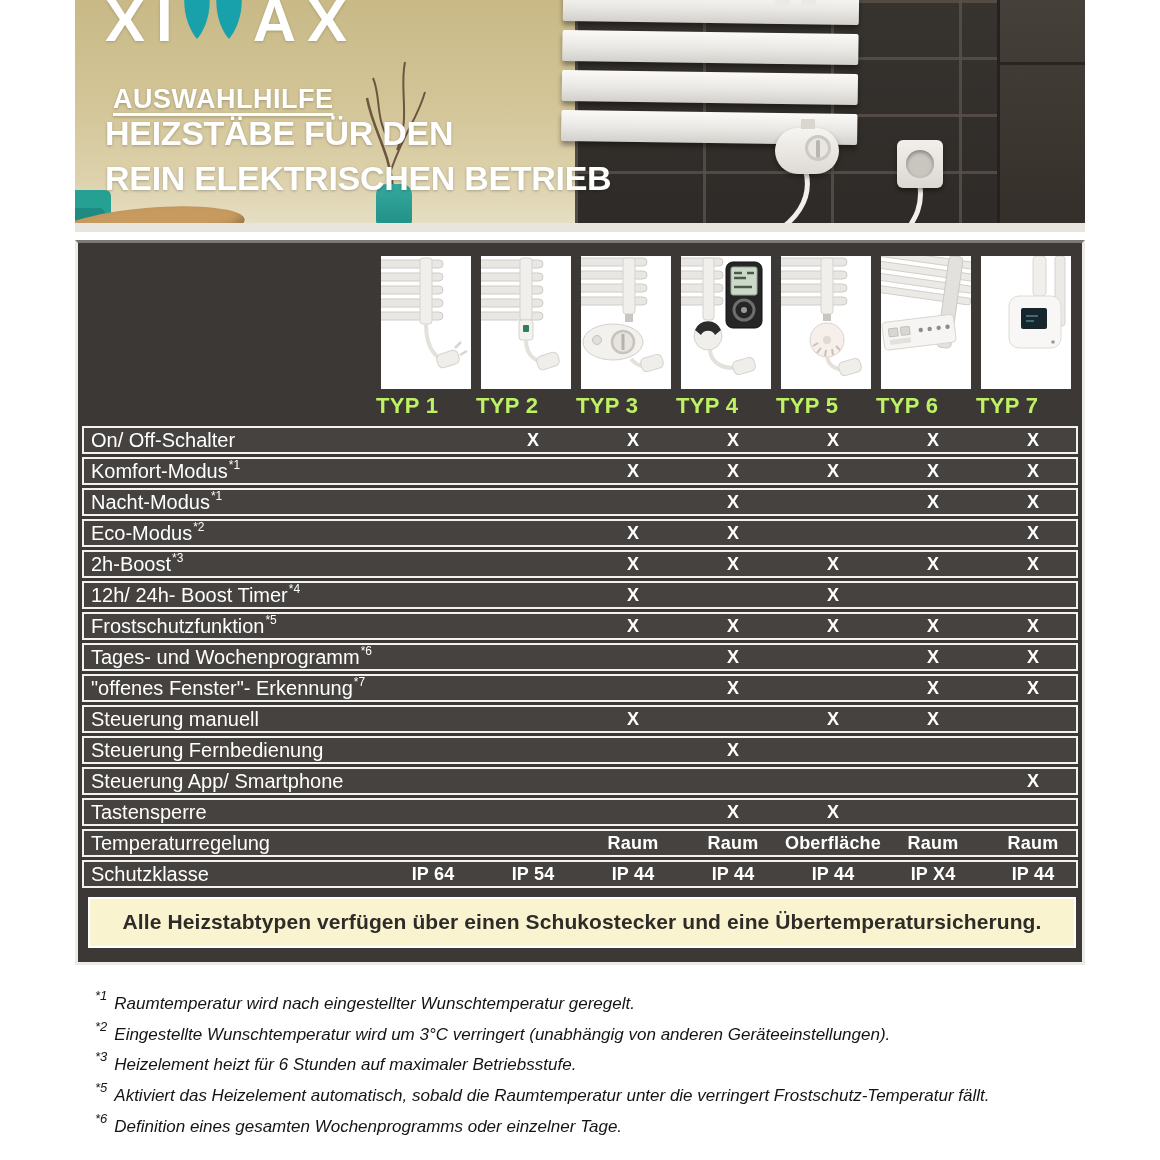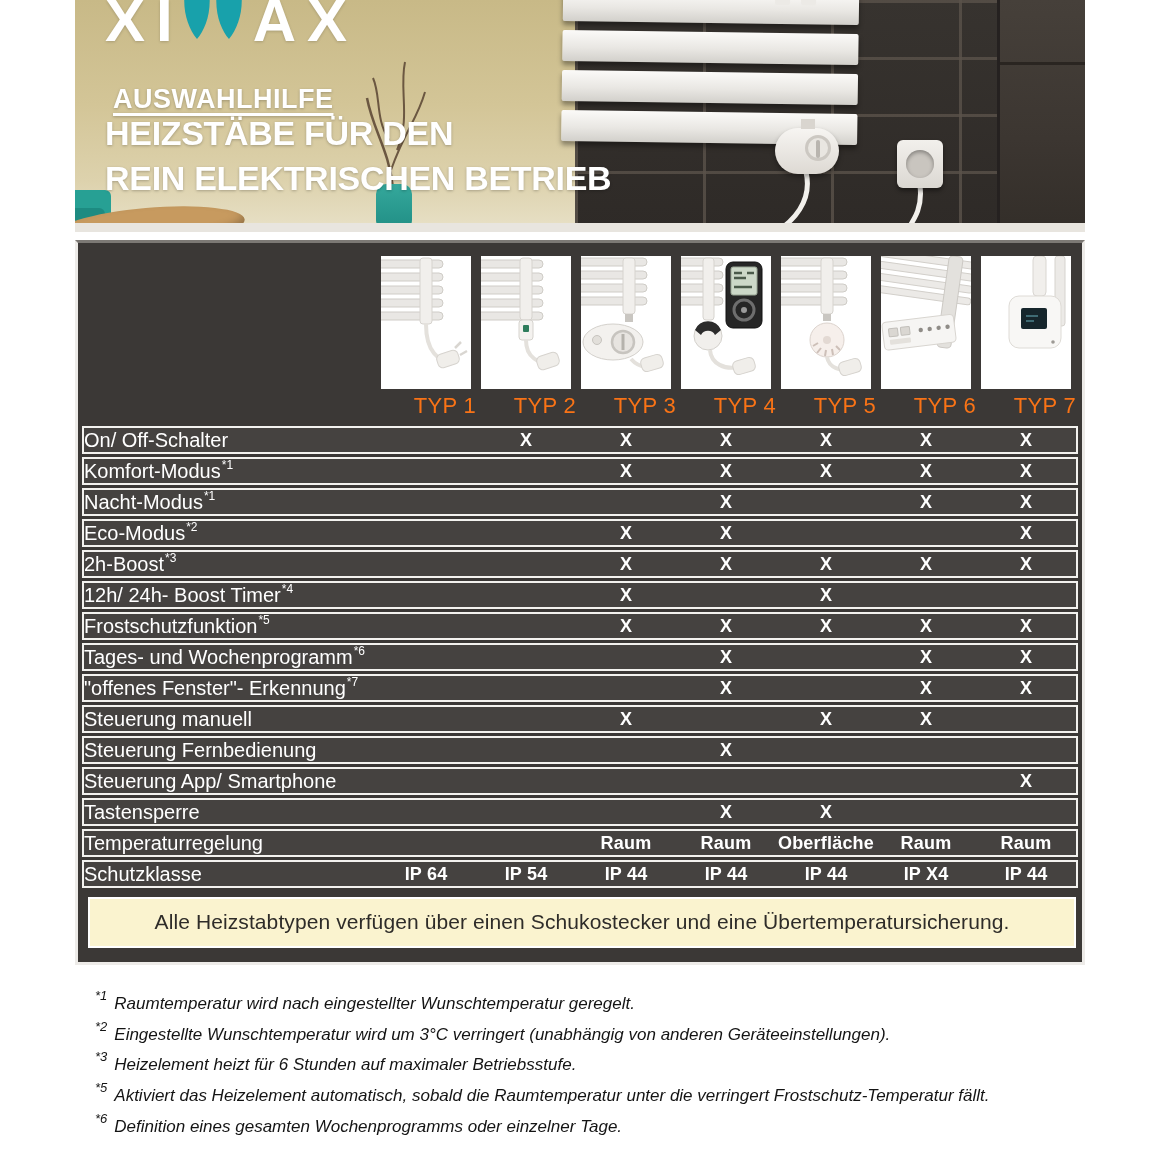--- a/index.html
+++ b/index.html
@@ -85,33 +85,33 @@
   .panel{
     margin:8px 0 0 75px;width:1010px;box-sizing:border-box;
     background:#3b3836;border:3px solid #edebe8;border-top-color:#7c7975;
     padding:13px 2px 13px 2px;
   }
   .tiles{display:flex;margin-left:296px;}
   .tile{
     width:90px;height:133px;margin:0 5px;background:#ffffff;position:relative;overflow:hidden;flex:none;
   }
   .collabels{display:flex;margin-left:296px;margin-top:4px;margin-bottom:7px;}
-  .collabel{width:100px;flex:none;text-align:right;color:#f97316;font-weight:400;font-size:22px;letter-spacing:.3px;}
+  .collabel{width:100px;flex:none;text-align:left;color:#bef264;font-weight:700;font-size:22px;letter-spacing:.3px;}
 
   .trow{
     display:flex;align-items:center;height:28px;box-sizing:border-box;
     background:#454240;border:2px solid #f3f2ef;margin:0 2px 3px 2px;
   }
-  .tlabel{width:292px;flex:none;color:#fff;font-size:20px;white-space:nowrap;overflow:hidden;}
+  .tlabel{width:292px;flex:none;color:#fff;font-size:20px;padding-left:7px;white-space:nowrap;overflow:hidden;}
   .tlabel sup{font-size:12px;position:relative;top:-1px;left:1px;}
   .tcell{width:100px;flex:none;text-align:center;color:#fff;font-weight:700;font-size:18px;letter-spacing:.2px;}
 
   .banner{
     margin:9px 4px 1px 8px;background:#FAF3CF;border:2px solid #ffffff;
-    text-align:center;padding:11px 0 12px 0;color:#2e2c29;font-weight:400;font-size:21px;letter-spacing:.1px;
+    text-align:center;padding:11px 0 12px 0;color:#2e2c29;font-weight:700;font-size:21px;letter-spacing:.1px;
   }
 
   
   .footnotes{margin:24px 0 0 95px;width:985px;color:#141414;}
   .fn{font-style:italic;font-size:17px;line-height:18px;margin-bottom:7px;white-space:nowrap;}
   .fn sup{font-size:13px;font-style:italic;margin-right:7px;position:relative;top:-2px;}
 
   
   .tile svg{display:block;}
 </style>

